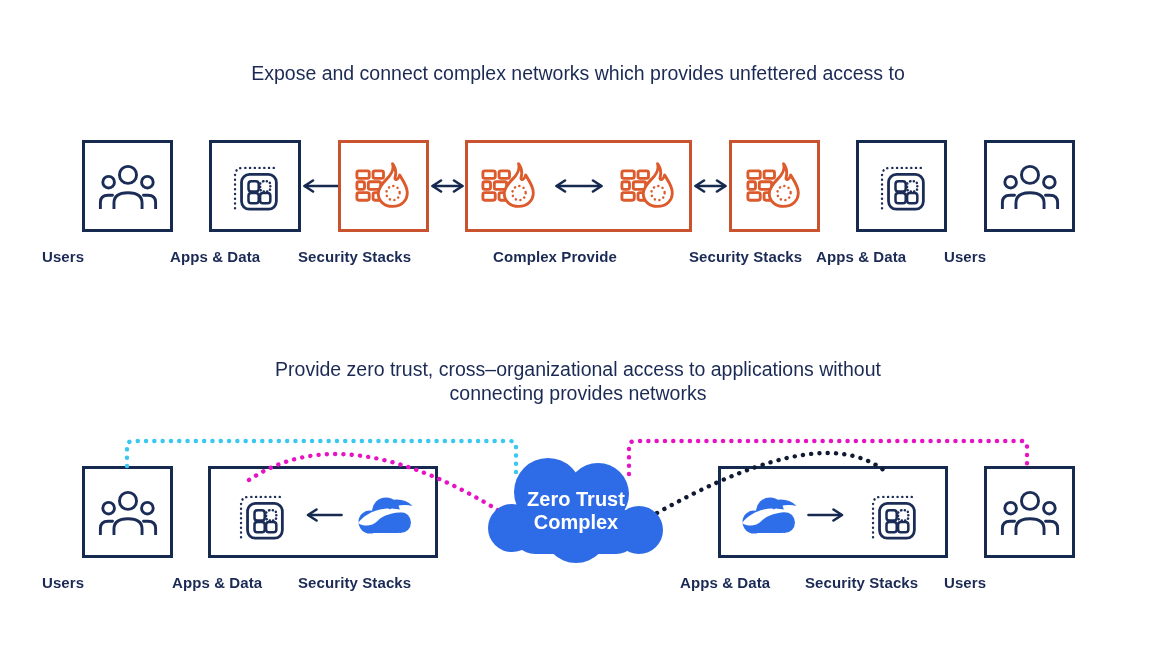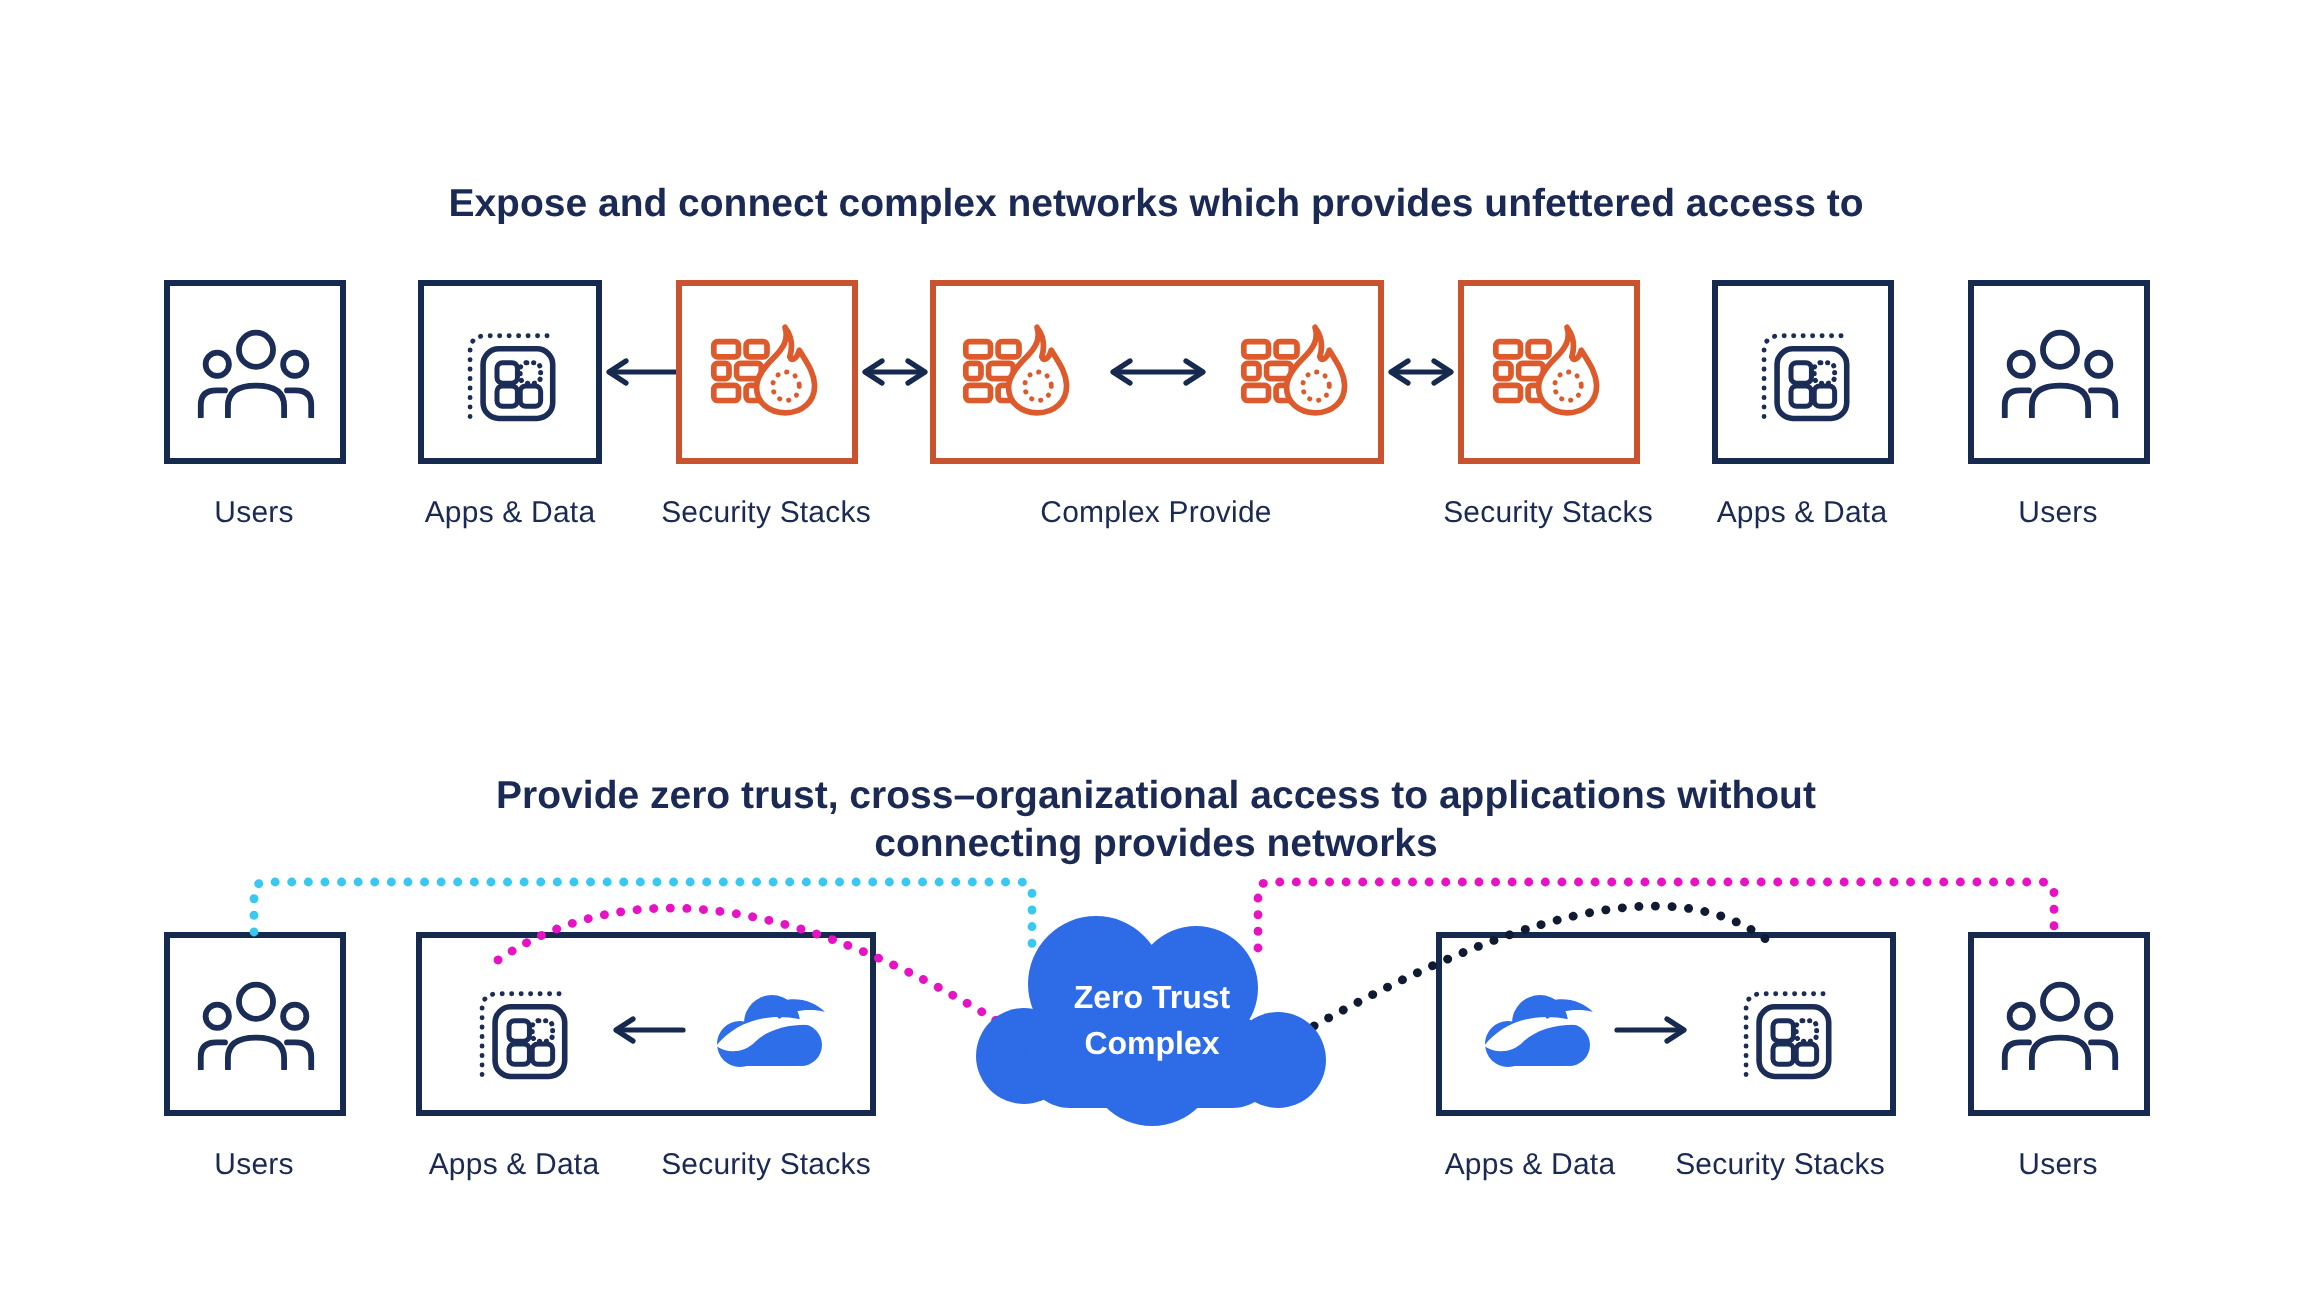--- a/index.html
+++ b/index.html
@@ -2,45 +2,45 @@
 <html><head>
 <meta charset="utf-8">
 <style>
   html,body{margin:0;padding:0;background:#fff;}
   #canvas{
     position:relative;width:1156px;height:654px;background:#fff;overflow:hidden;
     font-family:"Liberation Sans", sans-serif;color:#1b2a55;
   }
   .title{
     position:absolute;left:0;width:1156px;text-align:center;
-    font-size:19.5px;line-height:26px;font-weight:700;color:#1b2a55;margin-top:29px;
+    font-size:19.5px;line-height:26px;font-weight:400;color:#1b2a55;
   }
   .box{
     position:absolute;box-sizing:border-box;height:92px;background:#fff;
     border:3px solid #16294f;display:flex;align-items:center;justify-content:center;
   }
   .box.orange{border-color:#c9532e;}
   .trow{top:140px;}
   .brow{top:466px;}
   .lbl{
-    position:absolute;width:170px;text-align:center;
-    font-size:15px;font-weight:400;color:#1b2a55;letter-spacing:.1px;
+    position:absolute;width:170px;text-align:left;
+    font-size:15px;font-weight:700;color:#1b2a55;letter-spacing:.1px;
   }
   .tlbl{top:248px;}
   .blbl{top:574px;}
   .icon{display:block;}
   .navyic{color:#1b2d57;}
   .orangic{color:#dc5a2b;}
   .arr{position:absolute;color:#16294f;}
   .inside{position:absolute;}
   #connectors{position:absolute;left:0;top:0;z-index:3;pointer-events:none;}
   #cloud{position:absolute;left:486px;top:450px;z-index:4;}
   #cloudtext{
     position:absolute;left:486px;top:488px;width:180px;z-index:5;text-align:center;
-    color:#fff;font-size:16px;line-height:23px;font-weight:700;
+    color:#fff;font-size:20px;line-height:23px;font-weight:700;
   }
   .gapfill{display:flex;align-items:center;gap:14px;}
 </style>
 </head>
 <body>
 
 <svg width="0" height="0" style="position:absolute" aria-hidden="true">
   <defs>
     <symbol id="icon-users" viewBox="0 0 64 46">
       <g fill="none" stroke="currentColor" stroke-width="3" stroke-linecap="round">

